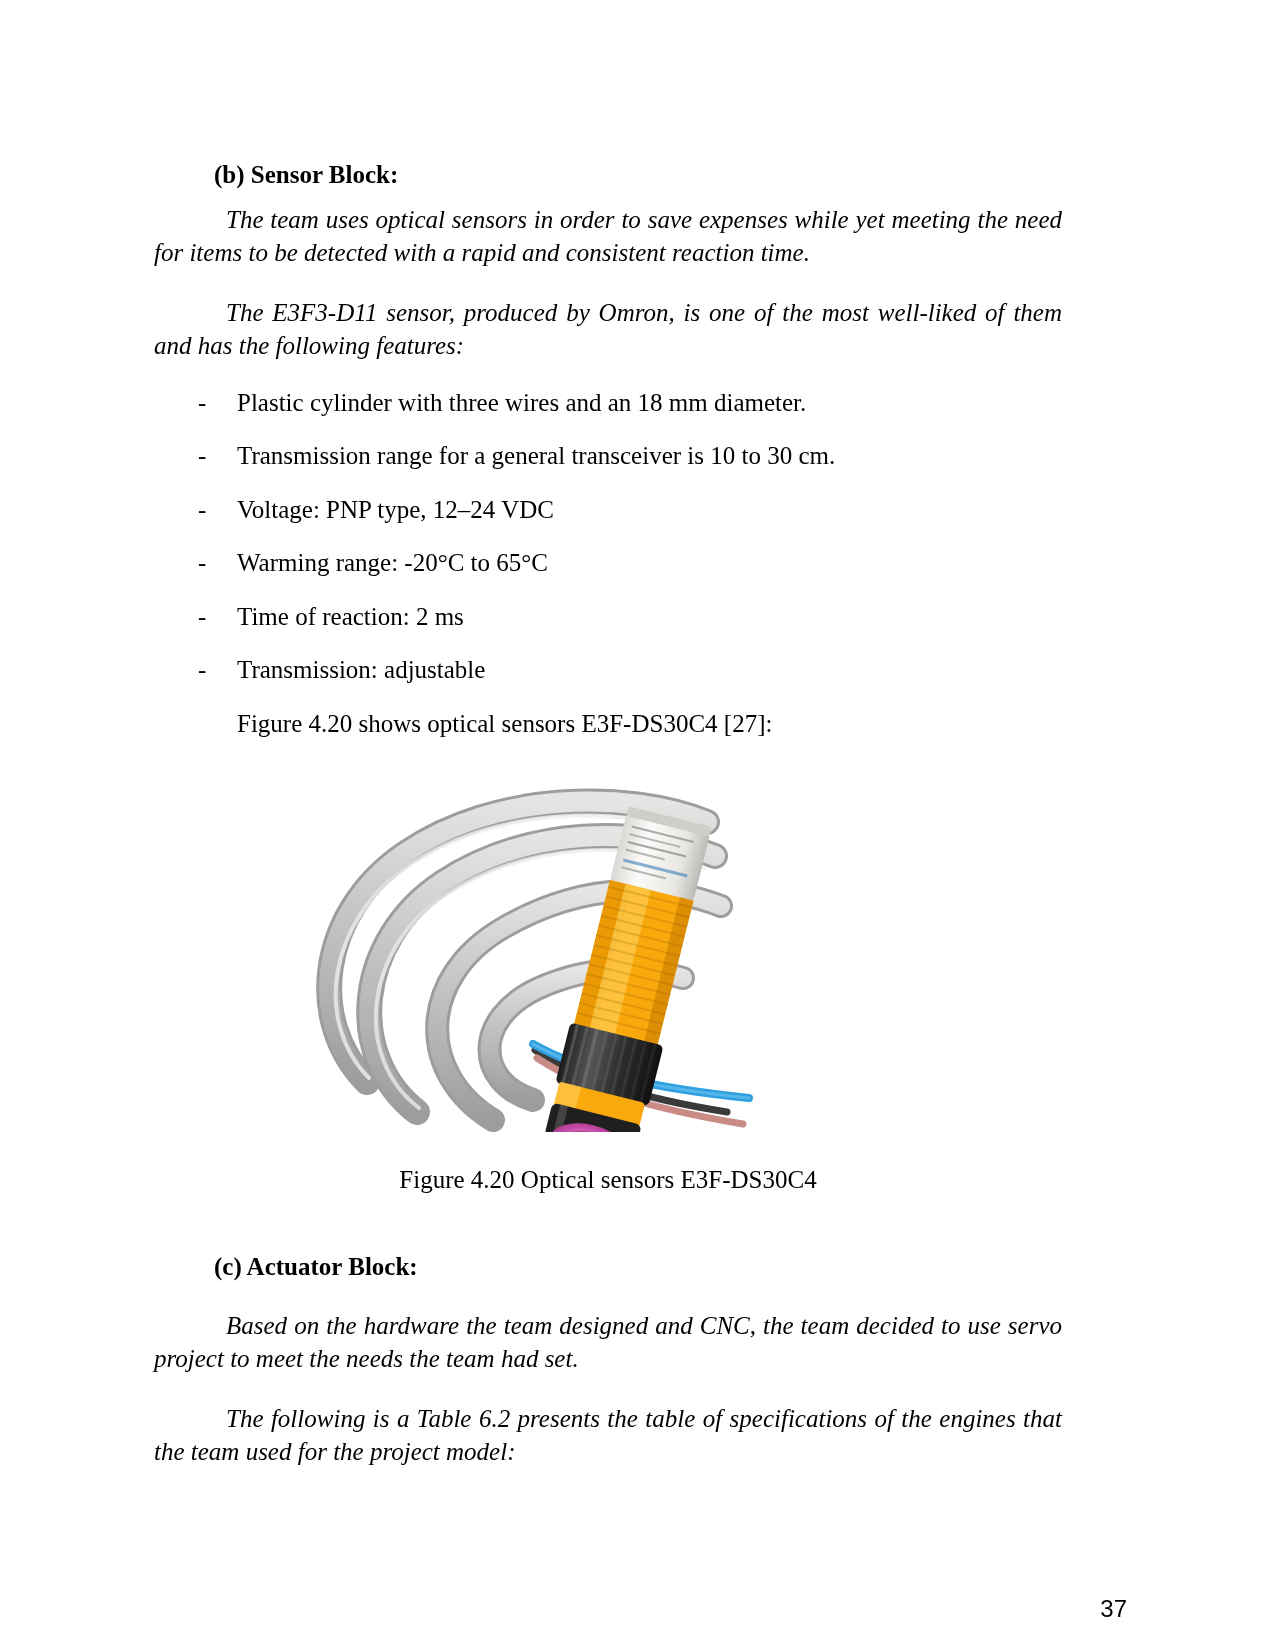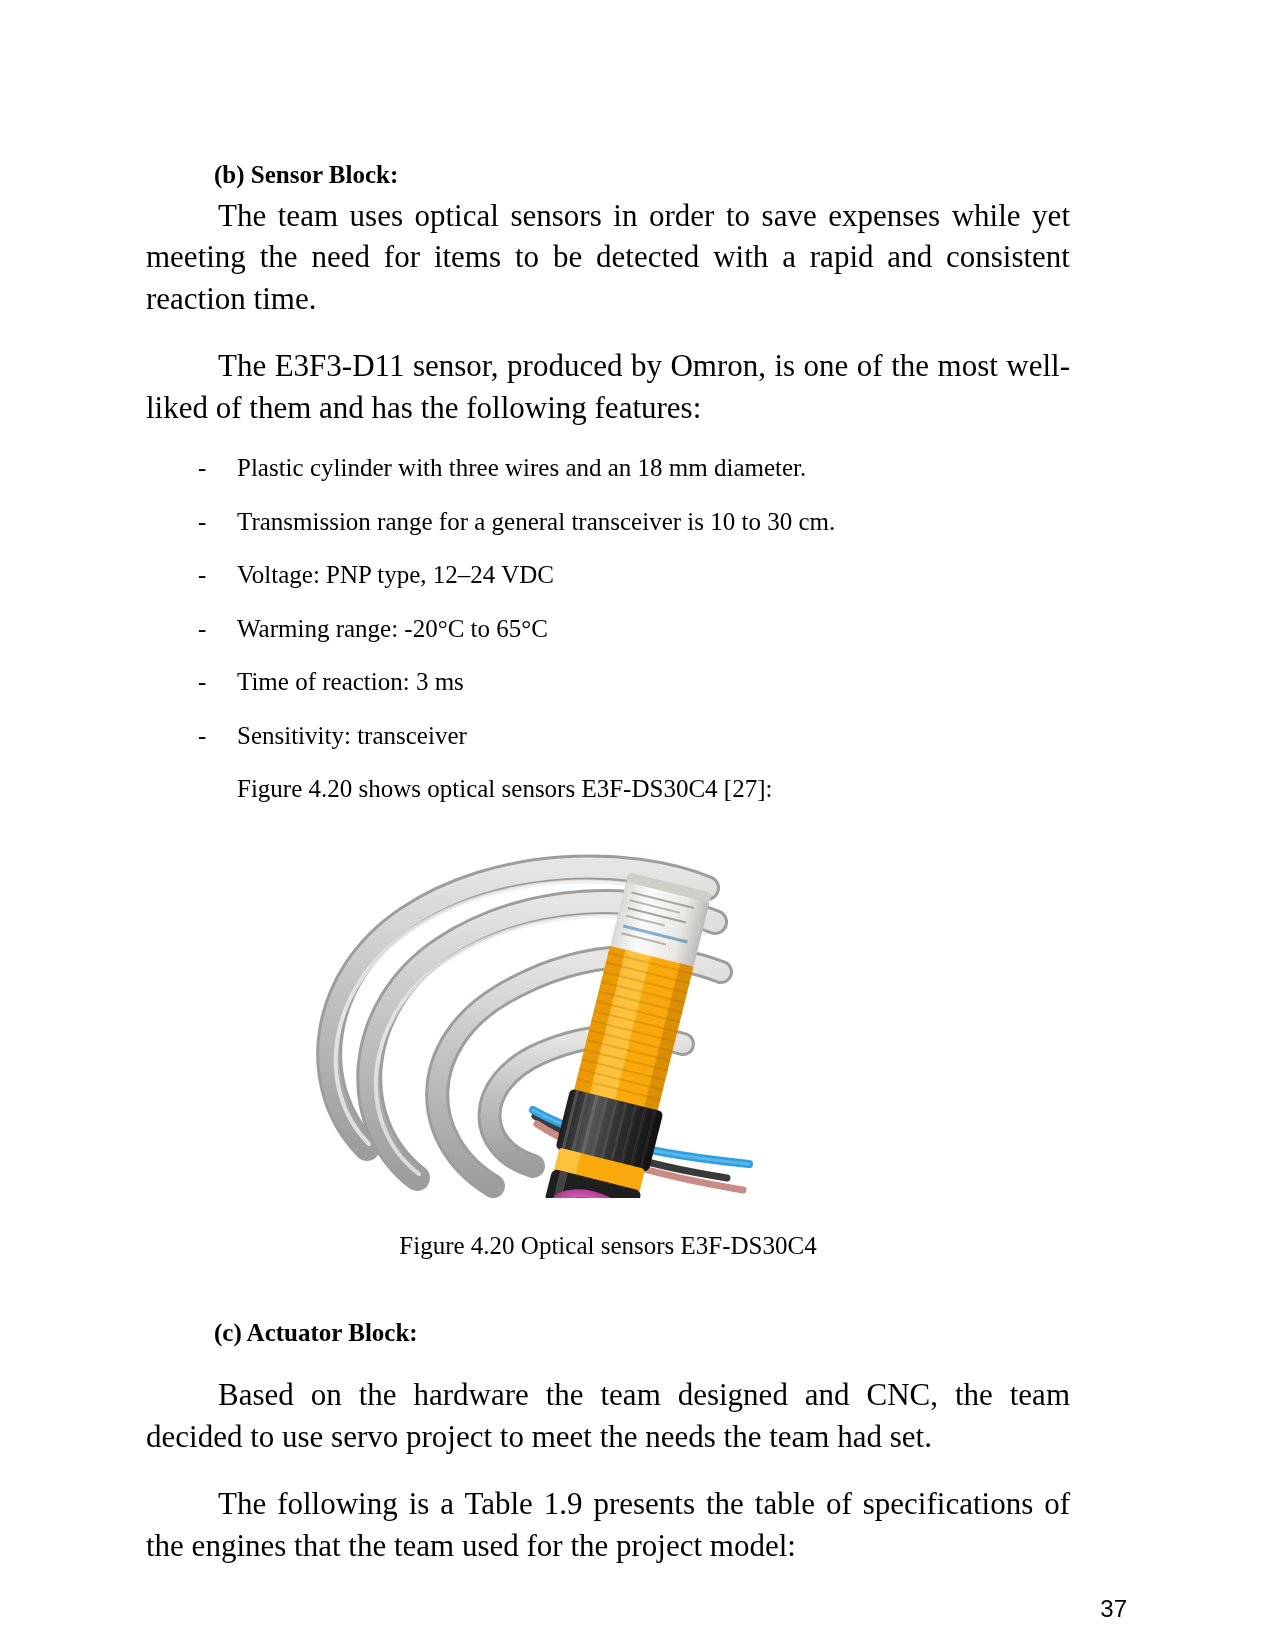--- a/index.html
+++ b/index.html
@@ -29,25 +29,26 @@
     width: 932px;
   }
   .heading {
     font-weight: bold;
     font-size: 25px;
     line-height: 1.22;
     margin: 0 0 2px 0;
     text-indent: 72px;
   }
   .para {
-    font-size: 31px;
+    font-size: 25px;
     line-height: 1.34;
-    margin: 4px;
+    margin: 12px;
     text-align: justify;
     text-indent: 72px;
+    font-style: italic;
   }
   .para.gap-top { margin-top: 26px; }
 
   ul.feature-list {
     list-style: none;
     margin: 24px 0 0 0;
     padding: 0;
   }
   ul.feature-list li {
     position: relative;
@@ -127,25 +128,25 @@
       <li>
         <span class="dash">-</span>
         <span>Voltage: PNP type, 12–24 VDC</span>
       </li>
       <li>
         <span class="dash">-</span>
         <span>Warming range: -20°C to 65°C</span>
       </li>
       <li>
         <span class="dash">-</span>
-        <span>Time of reaction: 3 ms</span>
-      </li>
-      <li>
-        <span class="dash">-</span>
-        <span>Sensitivity: transceiver</span>
+        <span>Time of reaction: 2 ms</span>
+      </li>
+      <li>
+        <span class="dash">-</span>
+        <span>Transmission: adjustable</span>
       </li>
     </ul>
 
     <p class="fig-ref">Figure 4.20 shows optical sensors E3F-DS30C4 [27]:</p>
 
     <div class="figure-wrap">
       <div class="photo">
         <svg width="620" height="350" viewBox="0 0 620 350">
           <defs>
             <linearGradient id="cableG" x1="0" y1="0" x2="0" y2="1">
@@ -273,17 +274,17 @@
     </div>
 
     <p class="fig-caption">Figure 4.20 Optical sensors E3F-DS30C4</p>
 
     <div class="section-gap"></div>
 
     <h2 class="heading">(c) Actuator Block:</h2>
 
     <p class="para gap-top">Based on the hardware the team designed and CNC, the team decided to use servo project to meet the needs the team had set.</p>
 
-    <p class="para gap-top">The following is a Table 1.9 presents the table of specifications of the engines that the team used for the project model:</p>
+    <p class="para gap-top">The following is a Table 6.2 presents the table of specifications of the engines that the team used for the project model:</p>
   </div>
 
   <div class="page-number">37</div>
 </div>
 
 </body></html>

